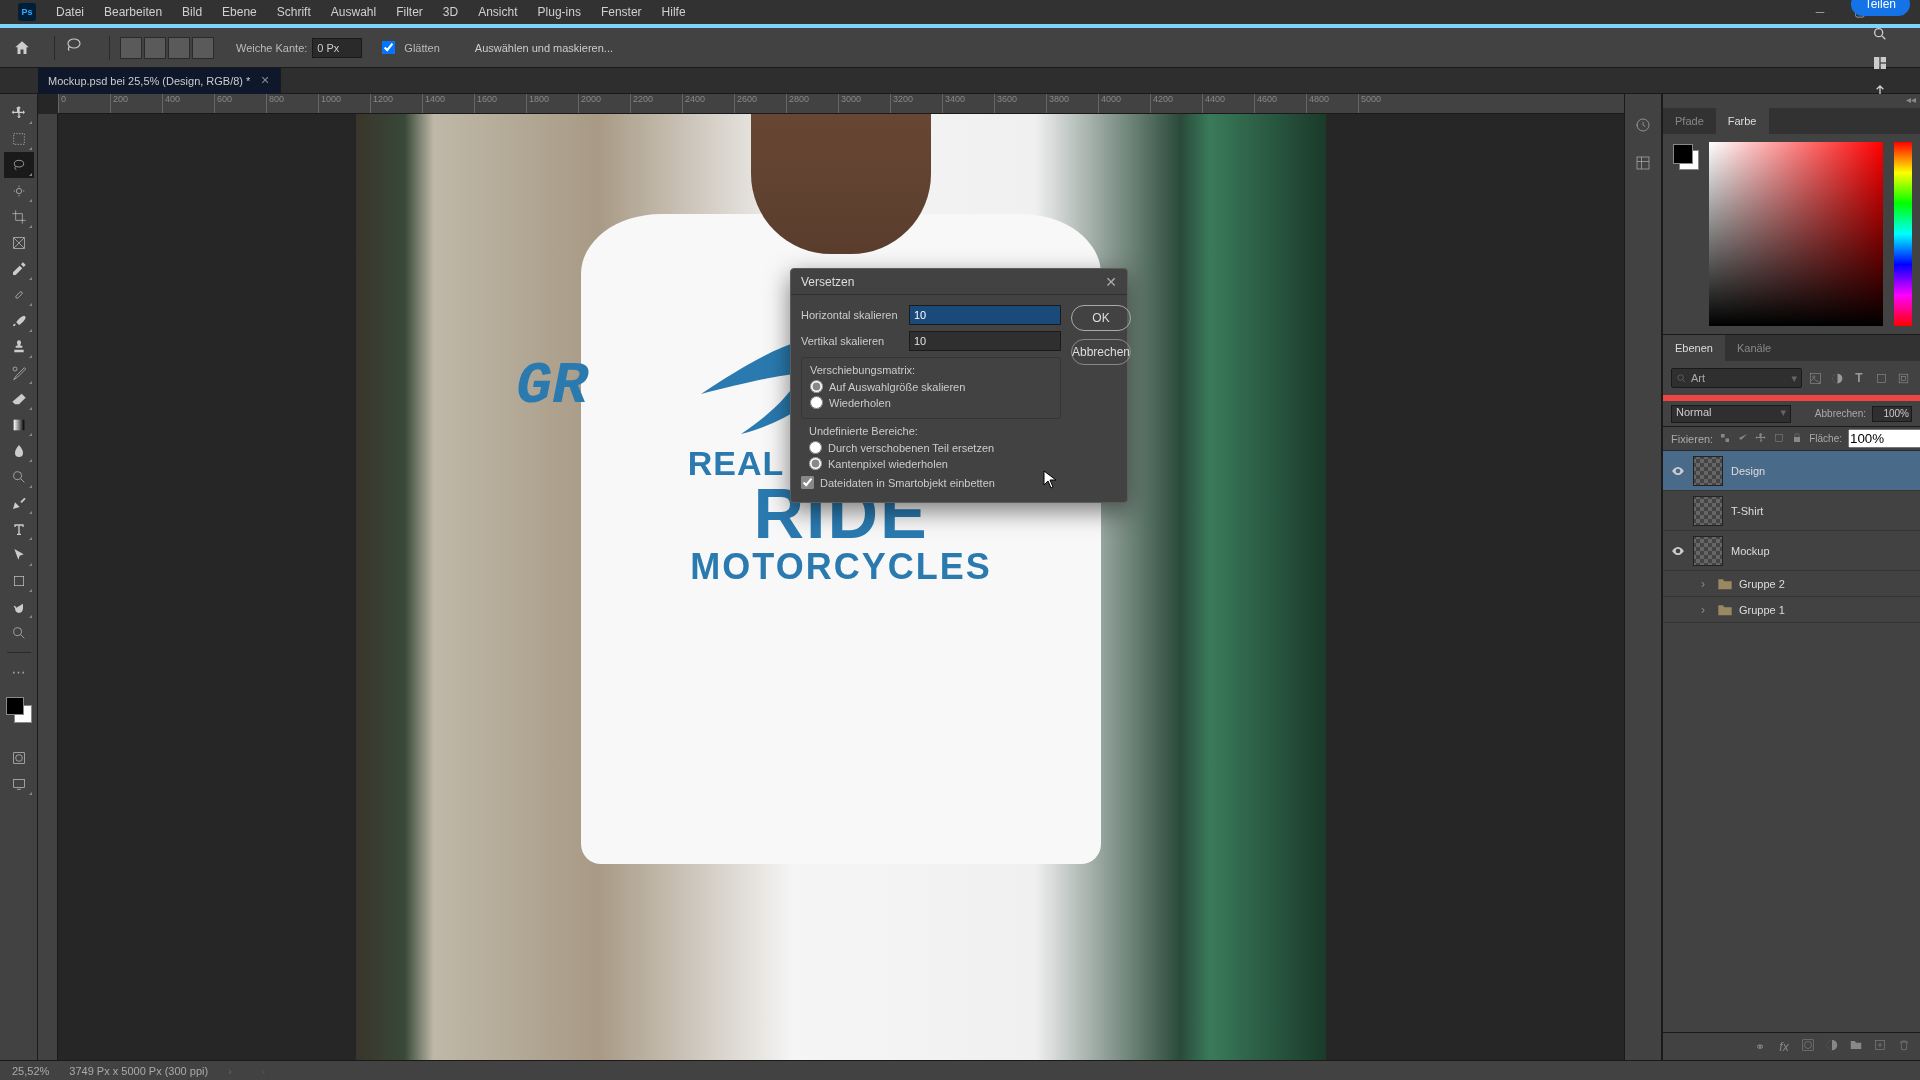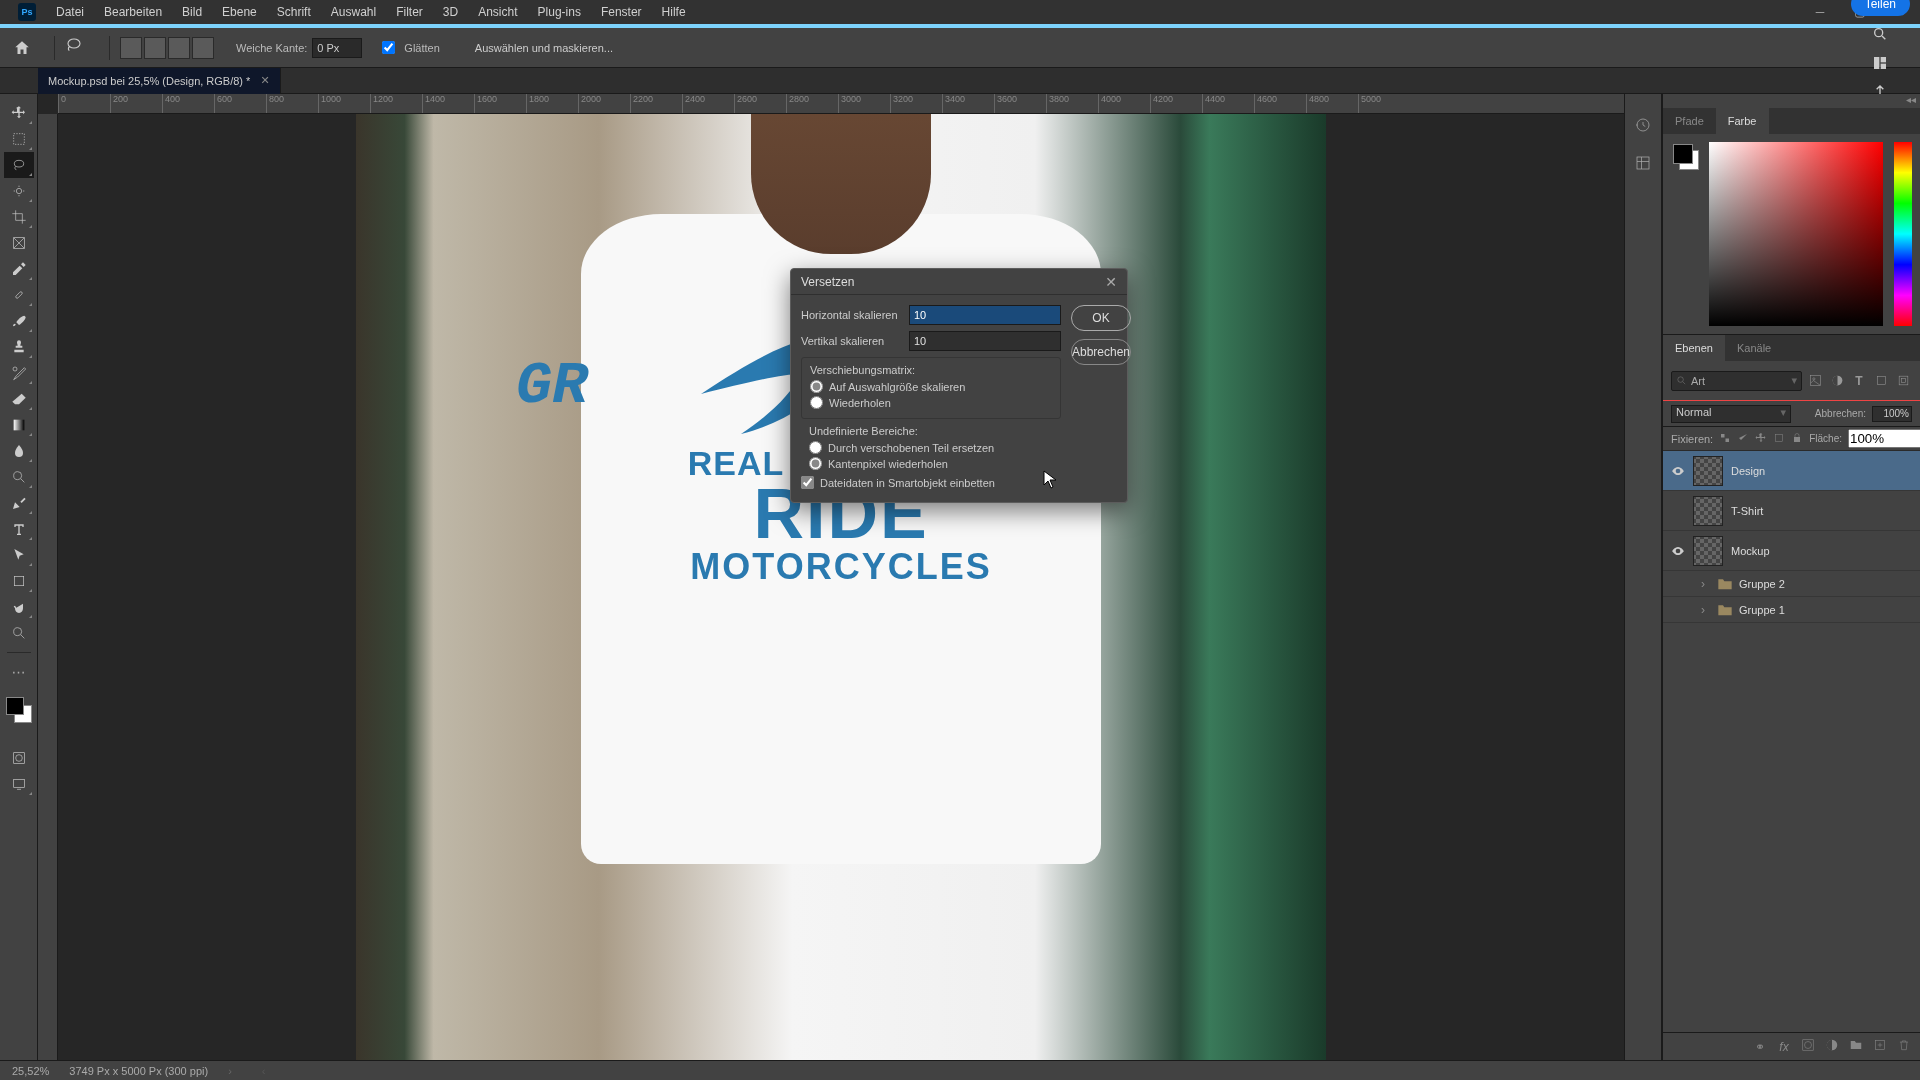--- a/index.html
+++ b/index.html
@@ -65,21 +65,21 @@
 .panel-tab { padding: 0 12px; display: flex; align-items: center; font-size: 11px; color: #888; }
 .panel-tab.active { background: #424242; color: #ddd; }
 .color-panel { height: 200px; padding: 10px; position: relative; }
 .color-main-swatch { position: absolute; left: 10px; top: 10px; width: 26px; height: 26px; }
 .cms-fg { position: absolute; width: 20px; height: 20px; background: #000; border: 1px solid #888; }
 .cms-bg { position: absolute; width: 20px; height: 20px; background: #fff; border: 1px solid #888; right: 0; bottom: 0;}
 .color-field { position: absolute; left: 46px; top: 8px; width: 174px; height: 184px; background: linear-gradient(to bottom, rgba(0,0,0,0), #000), linear-gradient(to right, #fff, #ff0000); }
 .hue-strip { position: absolute; right: 8px; top: 8px; width: 18px; height: 184px; background: linear-gradient(to bottom, #ff0000, #ffff00, #00ff00, #00ffff, #0000ff, #ff00ff, #ff0000); }
 
 .layers-panel { flex: 1; border-top: 1px solid #1a1a1a; display: flex; flex-direction: column; }
-.layers-header { height: 40px; display: flex; align-items: center; padding: 9px 8px; gap: 4px; border-bottom: 1px solid #ef4444;}
+.layers-header { height: 40px; display: flex; align-items: center; padding: 9px 8px; gap: 4px; border-bottom: 6px solid #ef4444;}
 .layers-search { display: flex; align-items: center; background: #2f2f2f; border: 1px solid #1a1a1a; height: 20px; padding: 0 4px; flex: 1; border-radius: 2px;}
 .layers-search span { font-size: 11px; color: #aaa; margin-left: 4px;}
 .filter-icon { width: 18px; height: 18px; display:flex; align-items:center; justify-content: center; color: #999;}
 .layer-opts { height: 26px; display: flex; align-items: center; padding: 0 8px; gap: 6px; font-size: 11px; color: #aaa; border-bottom: 1px solid #1a1a1a;}
 .layer-opts .blend { background: #2f2f2f; border: 1px solid #1a1a1a; height: 18px; width: 120px; padding: 0 4px; font-size: 11px; color: #ccc;}
 .layer-opts .opacity-in { width: 40px; background: #2f2f2f; border: 1px solid #1a1a1a; height: 16px; font-size: 10px; color: #ccc; text-align: right; padding-right: 2px;}
 .lock-row { height: 24px; display: flex; align-items: center; padding: 0 8px; gap: 6px; font-size: 11px; color: #aaa; border-bottom: 1px solid #2a2a2a;}
 .lock-row .lock-icon { width: 14px; height: 14px; color: #888;}
 
 .layer-list { flex: 1; }

